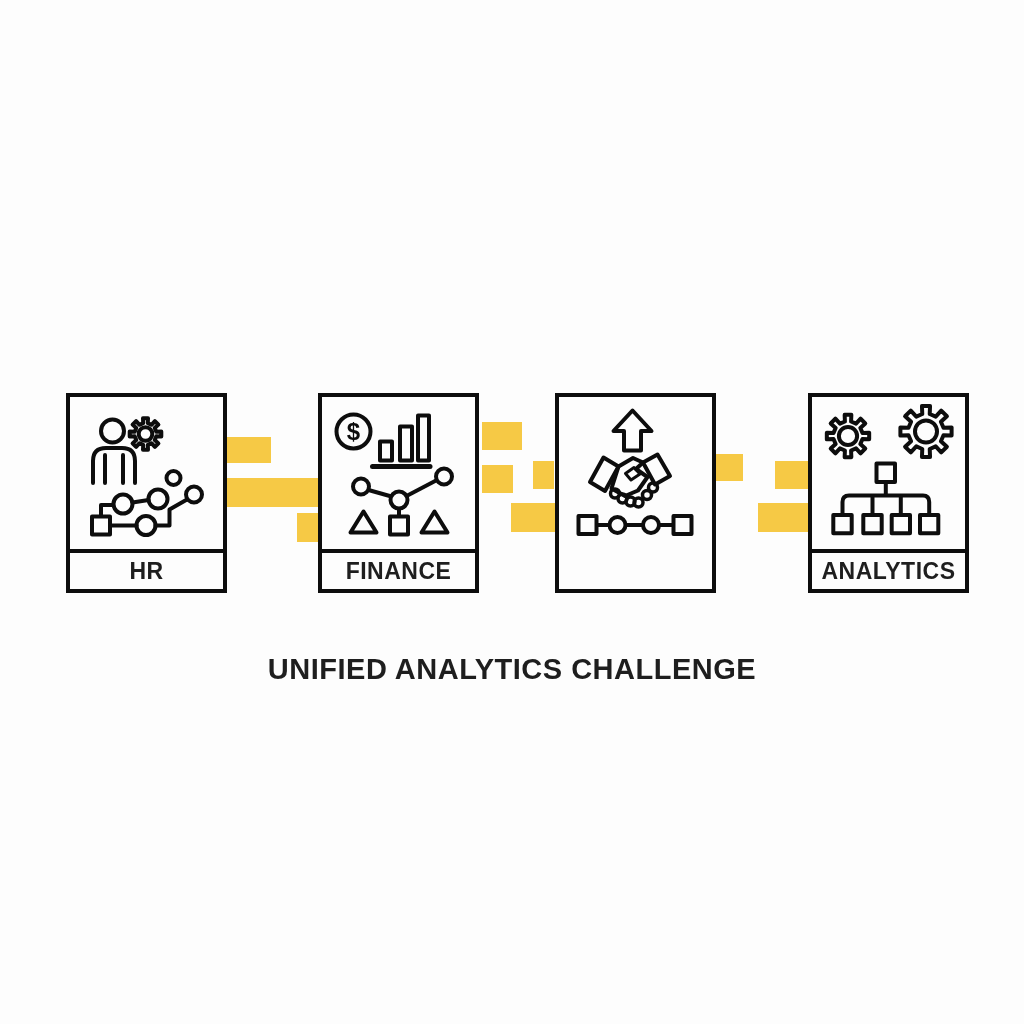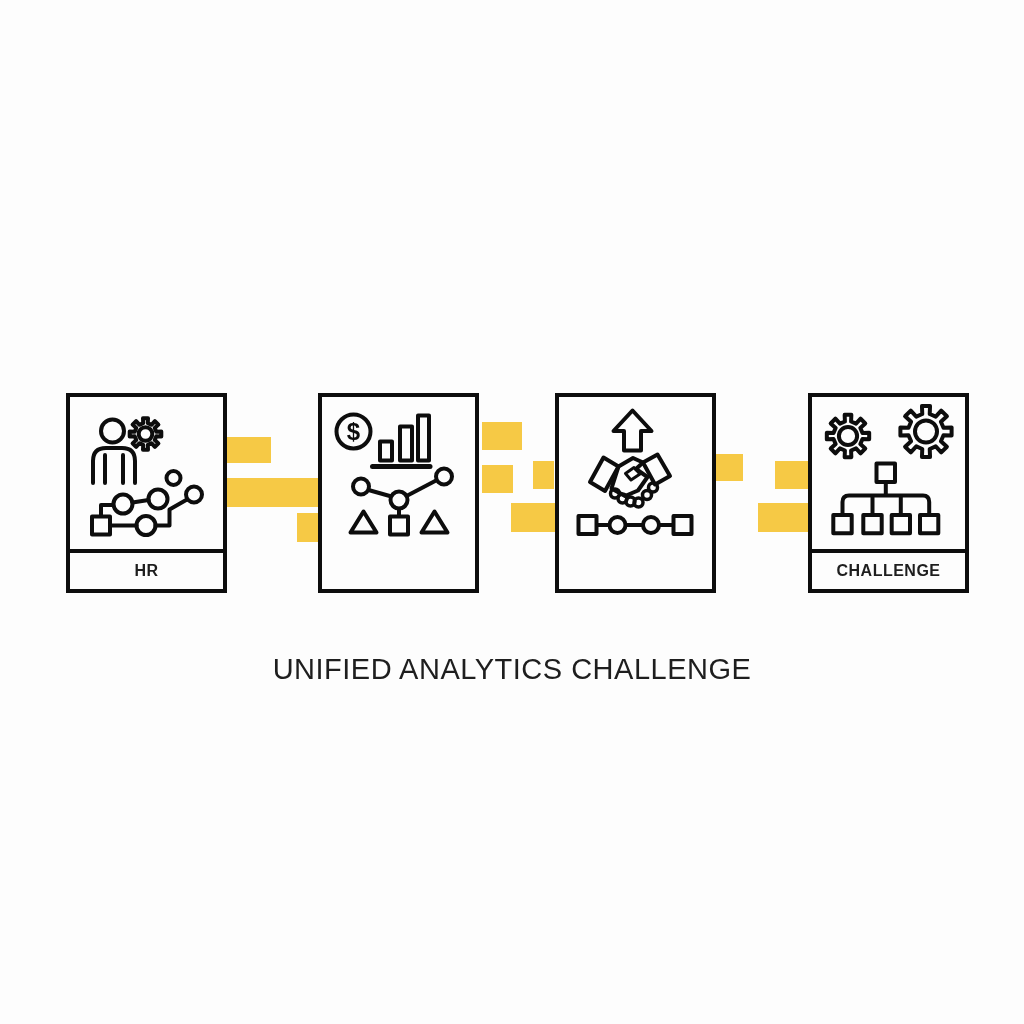--- a/index.html
+++ b/index.html
@@ -20,27 +20,27 @@
     display:flex;flex-direction:column;
     background:transparent;
   }
   .icon-area{
     height:152px;display:flex;align-items:center;justify-content:center;
   }
   .icon-area svg{display:block;}
   .dept-label{
     border-top:4px solid var(--line,#0d0d0d);
     flex:1;display:flex;align-items:center;justify-content:center;
-    font-weight:bold;font-size:16px;letter-spacing:.5px;
+    font-weight:bold;font-size:23px;letter-spacing:.5px;
     color:var(--text,#161616);
   }
   .title{
     position:absolute;left:0;right:0;top:653px;
     text-align:center;
-    font-size:29px;font-weight:400;letter-spacing:.5px;
+    font-size:29px;font-weight:700;letter-spacing:.5px;
     color:var(--text,#1e1e1e);
   }
   .defs-svg{position:absolute;width:0;height:0;}
 </style>
 </head>
 <body>
 
 <svg class="defs-svg" aria-hidden="true">
   <defs>
     <g id="gear">
@@ -102,20 +102,21 @@
           <circle cx="122" cy="79.5" r="8"></circle>
           <path d="M46.5 93 L69.5 99.5"></path>
           <path d="M84.5 99 L115 83"></path>
           <path d="M77 111.5 V119"></path>
           <rect x="68" y="119.5" width="18" height="18"></rect>
           <path d="M28.5 135.5 L41.5 114.5 L54.5 135.5 Z"></path>
           <path d="M99.5 135.5 L112.5 114.5 L125.5 135.5 Z"></path>
         </g>
       </svg>
     </div>
+    <div class="dept-label">FINANCE</div>
   </div>
 
   <div class="box" style="left:555px">
     <div class="icon-area">
       <svg width="153" height="152" viewBox="0 0 153 152">
         <g fill="none" stroke="currentColor" stroke-width="4" stroke-linejoin="round">
           <path d="M73.5 13.5 L92.5 34 H82 V53.5 H65 V34 H54.5 Z"></path>
           <path d="M31 85 L44.5 60.5 L59.5 69.5 L46 94 Z"></path>
           <path d="M111 79 L98.5 57.5 L84 65.5 L96 87.5 Z"></path>
           <path d="M59.5 69.5 L74 61 L84 65.5 L77 72 L88.5 80 L79 93.5 L66 99 L52.5 91.5 Z"></path>
@@ -148,18 +149,18 @@
           <path d="M73.8 85 V98.5"></path>
           <path d="M30.5 118 V105 Q30.5 98.5 37 98.5 H111 Q117.2 98.5 117.2 105 V118"></path>
           <path d="M60.5 98.5 V118 M88.8 98.5 V118"></path>
           <rect x="21.3" y="118" width="18.4" height="18.3"></rect>
           <rect x="51.3" y="118" width="18.4" height="18.3"></rect>
           <rect x="79.7" y="118" width="18.3" height="18.3"></rect>
           <rect x="108" y="118" width="18.3" height="18.3"></rect>
         </g>
       </svg>
     </div>
-    <div class="dept-label">CHALLENGE</div>
+    <div class="dept-label">ANALYTICS</div>
   </div>
 
   <div class="title">UNIFIED ANALYTICS CHALLENGE</div>
 
 </div>
 
 </body></html>

